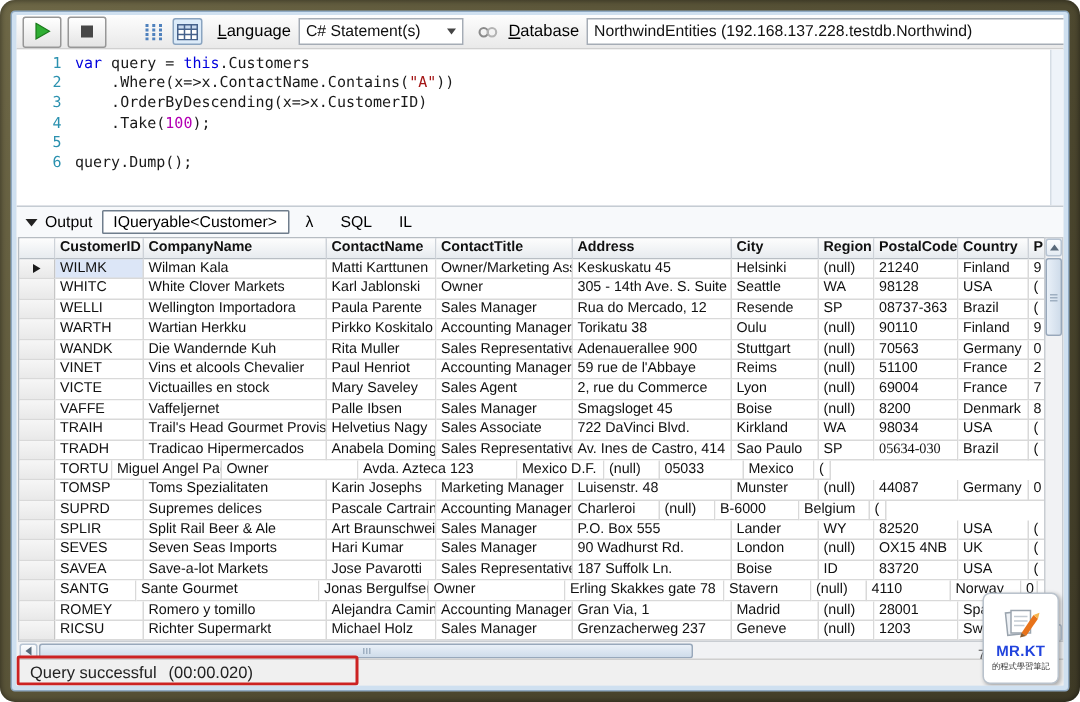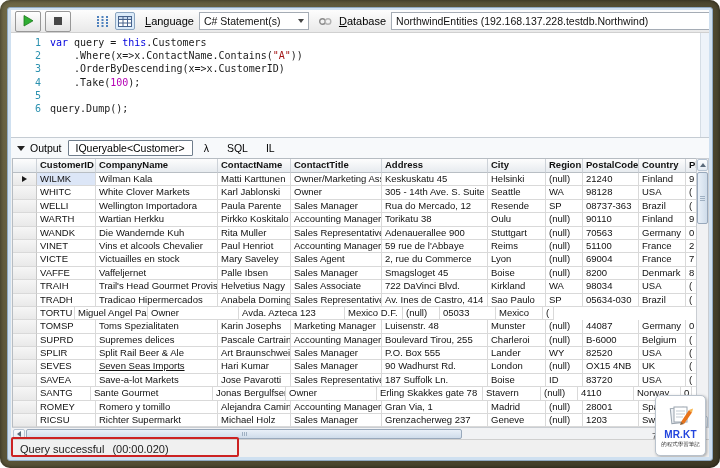--- a/index.html
+++ b/index.html
@@ -343,21 +343,21 @@
           </div>
           <div class="grow">
             <div class="gcell rowsel" style="width: 24px;"></div>
             <div class="gcell" style="width: 59px;">TRADH</div>
             <div class="gcell" style="width: 122px;">Tradicao Hipermercados</div>
             <div class="gcell" style="width: 73px;">Anabela Domingues</div>
             <div class="gcell" style="width: 91px;">Sales Representative</div>
             <div class="gcell" style="width: 106px;">Av. Ines de Castro, 414</div>
             <div class="gcell" style="width: 58px;">Sao Paulo</div>
             <div class="gcell" style="width: 37px;">SP</div>
-            <div class="gcell" style="width: 56px;">05634-030</div>
+            <div class="gcell" style="width: 56px; font-family: Liberation Serif, serif;">05634-030</div>
             <div class="gcell" style="width: 47px;">Brazil</div>
             <div class="gcell" style="width: 11px;">(</div>
           </div>
           <div class="grow">
             <div class="gcell rowsel" style="width: 24px;"></div>
             <div class="gcell" style="width: 38px; text-align: right;">TORTU</div>
             <div class="gcell" style="width: 73px;">Miguel Angel Paolino</div>
             <div class="gcell" style="width: 91px;">Owner</div>
             <div class="gcell" style="width: 106px;">Avda. Azteca 123</div>
             <div class="gcell" style="width: 58px;">Mexico D.F.</div>
@@ -378,21 +378,20 @@
             <div class="gcell" style="width: 56px;">44087</div>
             <div class="gcell" style="width: 47px;">Germany</div>
             <div class="gcell" style="width: 11px;">0</div>
           </div>
           <div class="grow">
             <div class="gcell rowsel" style="width: 24px;"></div>
             <div class="gcell" style="width: 59px;">SUPRD</div>
             <div class="gcell" style="width: 122px;">Supremes delices</div>
             <div class="gcell" style="width: 73px;">Pascale Cartrain</div>
             <div class="gcell" style="width: 91px;">Accounting Manager</div>
-            <div class="gcell" style="width: 106px;">Boulevard Tirou, 255</div>
             <div class="gcell" style="width: 58px;">Charleroi</div>
             <div class="gcell" style="width: 37px;">(null)</div>
             <div class="gcell" style="width: 56px;">B-6000</div>
             <div class="gcell" style="width: 47px;">Belgium</div>
             <div class="gcell" style="width: 11px;">(</div>
           </div>
           <div class="grow">
             <div class="gcell rowsel" style="width: 24px;"></div>
             <div class="gcell" style="width: 59px;">SPLIR</div>
             <div class="gcell" style="width: 122px;">Split Rail Beer &amp; Ale</div>
@@ -401,21 +400,21 @@
             <div class="gcell" style="width: 106px;">P.O. Box 555</div>
             <div class="gcell" style="width: 58px;">Lander</div>
             <div class="gcell" style="width: 37px;">WY</div>
             <div class="gcell" style="width: 56px;">82520</div>
             <div class="gcell" style="width: 47px;">USA</div>
             <div class="gcell" style="width: 11px;">(</div>
           </div>
           <div class="grow">
             <div class="gcell rowsel" style="width: 24px;"></div>
             <div class="gcell" style="width: 59px;">SEVES</div>
-            <div class="gcell" style="width: 122px; text-decoration: underline;">Seven Seas Imports</div>
+            <div class="gcell" style="width: 122px;">Seven Seas Imports</div>
             <div class="gcell" style="width: 73px;">Hari Kumar</div>
             <div class="gcell" style="width: 91px;">Sales Manager</div>
             <div class="gcell" style="width: 106px;">90 Wadhurst Rd.</div>
             <div class="gcell" style="width: 58px;">London</div>
             <div class="gcell" style="width: 37px;">(null)</div>
             <div class="gcell" style="width: 56px;">OX15 4NB</div>
             <div class="gcell" style="width: 47px;">UK</div>
             <div class="gcell" style="width: 11px;">(</div>
           </div>
           <div class="grow">

